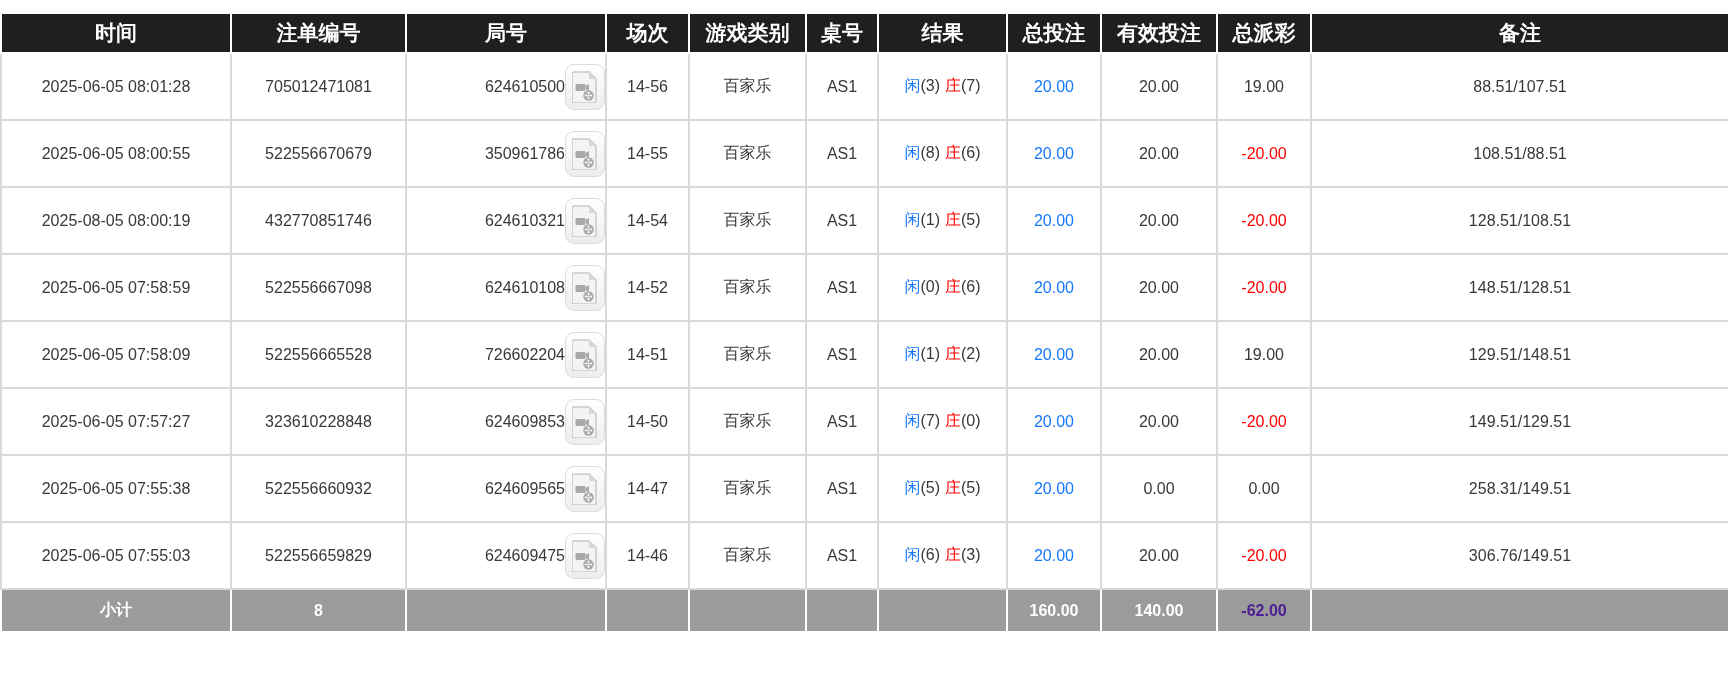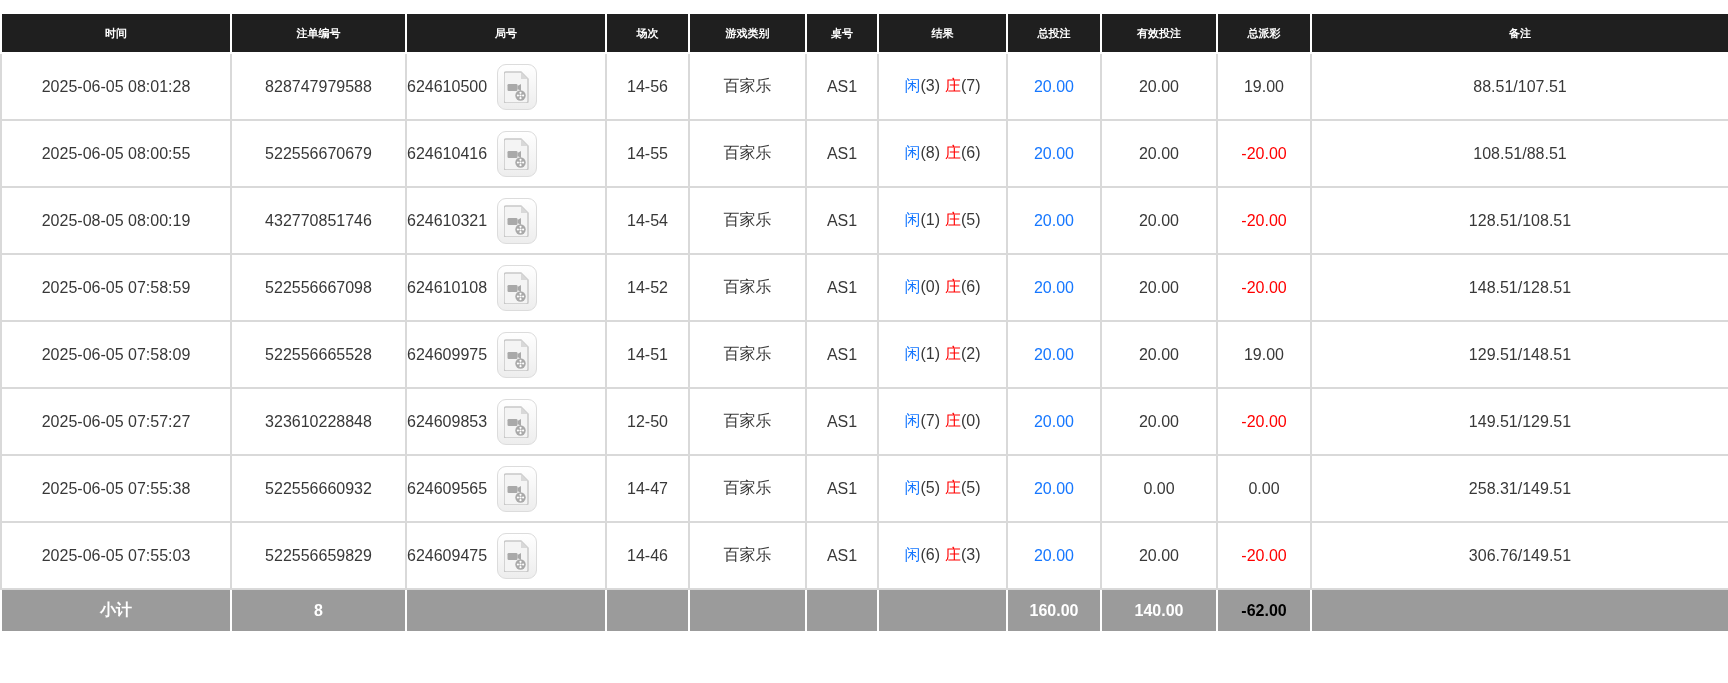--- a/index.html
+++ b/index.html
@@ -11,21 +11,21 @@
   .page { padding-top: 14px; }
   table {
     width: 1728px;
     table-layout: fixed;
     border-collapse: collapse;
   }
   thead th {
     background: #1f1f1f;
     color: #ffffff;
     font-weight: bold;
-    font-size: 11px;
+    font-size: 21px;
     height: 39px;
     text-align: center;
     border: 2px solid #ffffff;
     border-top: none;
   }
   tbody td {
     border: 2px solid #d9d9d9;
     text-align: center;
     font-size: 16px;
     color: #383838;
@@ -37,26 +37,26 @@
   tr.summary td {
     background: #9b9b9b;
     border: 2px solid #ffffff;
     color: #ffffff;
     font-weight: bold;
     height: 43px;
     font-size: 16px;
   }
   .blue { color: #1677ff; }
   .red  { color: #ff0000; }
-  tr.summary td.red { color: #000000; }
+  tr.summary td.red { color: #4c1d95; }
   .round-wrap {
     display: flex;
     align-items: center;
-    justify-content: flex-start;
-    gap: 10px;
+    justify-content: flex-end;
+    gap: 0;
   }
   .video-btn {
     width: 40px;
     height: 46px;
     border: 1px solid #dcdcdc;
     border-radius: 9px;
     background: linear-gradient(#ffffff, #ededed);
     display: inline-flex;
     align-items: center;
     justify-content: center;
@@ -96,21 +96,21 @@
         <th>总投注</th>
         <th>有效投注</th>
         <th>总派彩</th>
         <th>备注</th>
       </tr>
     </thead>
     <tbody id="table-body">
 
   <tr>
     <td>2025-06-05 08:01:28</td>
-    <td>828747979588</td>
+    <td>705012471081</td>
     <td>
       <span class="round-wrap">
         <span>624610500</span>
         <button class="video-btn">
           <svg width="26" height="32" viewBox="0 0 26 32">
             <path d="M2 1 h15 l7 7 v22 a2 2 0 0 1 -2 2 h-20 a2 2 0 0 1 -2 -2 v-27 a2 2 0 0 1 2 -2 z" fill="#f4f4f4" stroke="#c8c8c8" stroke-width="1.5"></path>
             <path d="M17 1 l7 7 h-7 z" fill="#d8d8d8"></path>
             <rect x="3.5" y="13" width="10" height="7" rx="1.2" fill="#a9a9a9"></rect>
             <polygon points="13.5,15 17,13 17,20 13.5,18" fill="#a9a9a9"></polygon>
             <circle cx="16.5" cy="24.5" r="5.2" fill="#a9a9a9"></circle>
@@ -133,21 +133,21 @@
     <td>20.00</td>
     <td class="payout">19.00</td>
     <td>88.51/107.51</td>
   </tr>
 
   <tr>
     <td>2025-06-05 08:00:55</td>
     <td>522556670679</td>
     <td>
       <span class="round-wrap">
-        <span>624610416</span>
+        <span>350961786</span>
         <button class="video-btn">
           <svg width="26" height="32" viewBox="0 0 26 32">
             <path d="M2 1 h15 l7 7 v22 a2 2 0 0 1 -2 2 h-20 a2 2 0 0 1 -2 -2 v-27 a2 2 0 0 1 2 -2 z" fill="#f4f4f4" stroke="#c8c8c8" stroke-width="1.5"></path>
             <path d="M17 1 l7 7 h-7 z" fill="#d8d8d8"></path>
             <rect x="3.5" y="13" width="10" height="7" rx="1.2" fill="#a9a9a9"></rect>
             <polygon points="13.5,15 17,13 17,20 13.5,18" fill="#a9a9a9"></polygon>
             <circle cx="16.5" cy="24.5" r="5.2" fill="#a9a9a9"></circle>
             <circle cx="16.5" cy="24.5" r="1.1" fill="#ffffff"></circle>
             <circle cx="16.5" cy="21.8" r="1.1" fill="#ffffff"></circle>
             <circle cx="16.5" cy="27.2" r="1.1" fill="#ffffff"></circle>
@@ -235,21 +235,21 @@
     <td>20.00</td>
     <td class="payout red">-20.00</td>
     <td>148.51/128.51</td>
   </tr>
 
   <tr>
     <td>2025-06-05 07:58:09</td>
     <td>522556665528</td>
     <td>
       <span class="round-wrap">
-        <span>624609975</span>
+        <span>726602204</span>
         <button class="video-btn">
           <svg width="26" height="32" viewBox="0 0 26 32">
             <path d="M2 1 h15 l7 7 v22 a2 2 0 0 1 -2 2 h-20 a2 2 0 0 1 -2 -2 v-27 a2 2 0 0 1 2 -2 z" fill="#f4f4f4" stroke="#c8c8c8" stroke-width="1.5"></path>
             <path d="M17 1 l7 7 h-7 z" fill="#d8d8d8"></path>
             <rect x="3.5" y="13" width="10" height="7" rx="1.2" fill="#a9a9a9"></rect>
             <polygon points="13.5,15 17,13 17,20 13.5,18" fill="#a9a9a9"></polygon>
             <circle cx="16.5" cy="24.5" r="5.2" fill="#a9a9a9"></circle>
             <circle cx="16.5" cy="24.5" r="1.1" fill="#ffffff"></circle>
             <circle cx="16.5" cy="21.8" r="1.1" fill="#ffffff"></circle>
             <circle cx="16.5" cy="27.2" r="1.1" fill="#ffffff"></circle>
@@ -286,21 +286,21 @@
             <circle cx="16.5" cy="24.5" r="5.2" fill="#a9a9a9"></circle>
             <circle cx="16.5" cy="24.5" r="1.1" fill="#ffffff"></circle>
             <circle cx="16.5" cy="21.8" r="1.1" fill="#ffffff"></circle>
             <circle cx="16.5" cy="27.2" r="1.1" fill="#ffffff"></circle>
             <circle cx="13.9" cy="24.5" r="1.1" fill="#ffffff"></circle>
             <circle cx="19.1" cy="24.5" r="1.1" fill="#ffffff"></circle>
           </svg>
         </button>
       </span>
     </td>
-    <td>12-50</td>
+    <td>14-50</td>
     <td>百家乐</td>
     <td>AS1</td>
     <td>
       <span class="blue">闲</span><span>(7)</span><span class="red banker-label">庄</span><span>(0)</span>
     </td>
     <td class="blue">20.00</td>
     <td>20.00</td>
     <td class="payout red">-20.00</td>
     <td>149.51/129.51</td>
   </tr>

